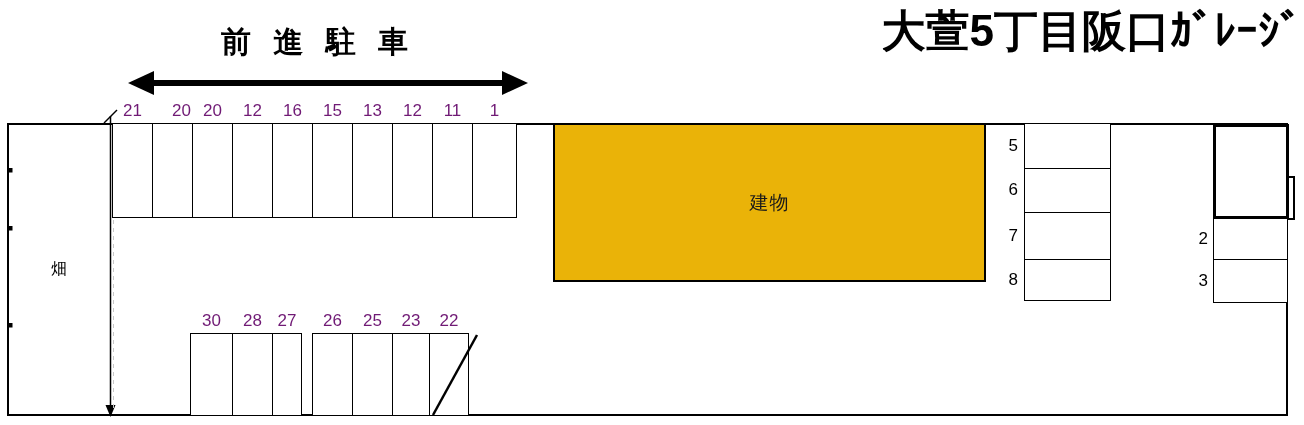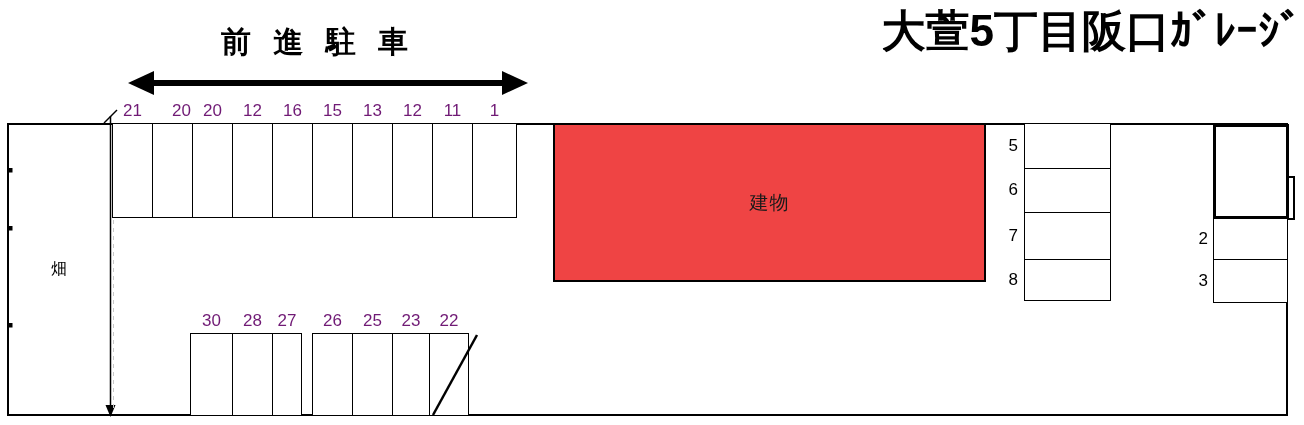--- a/index.html
+++ b/index.html
@@ -55,21 +55,21 @@
     border: 1.5px solid #000; background: #fff;
   }
   .top-slot  { top: 100px; }
   .top-slot .slot-box { height: 95px; }
   .bot-slot  { top: 310px; }
   .bot-slot .slot-box { height: 83px; }
 
   .building {
     position: absolute;
     left: 553px; top: 123px; width: 433px; height: 159px;
-    border: 2px solid #000; background: #ef4444;
+    border: 2px solid #000; background: #eab308;
     display: flex; align-items: center; justify-content: center;
     font-size: 19px; color: #1a1a1a;
     letter-spacing: 1px;
   }
 
   
   .rcol {
     position: absolute;
     left: 1024px; top: 123px; width: 87px; height: 178px;
     border: 1.5px solid #000; background: #fff;

